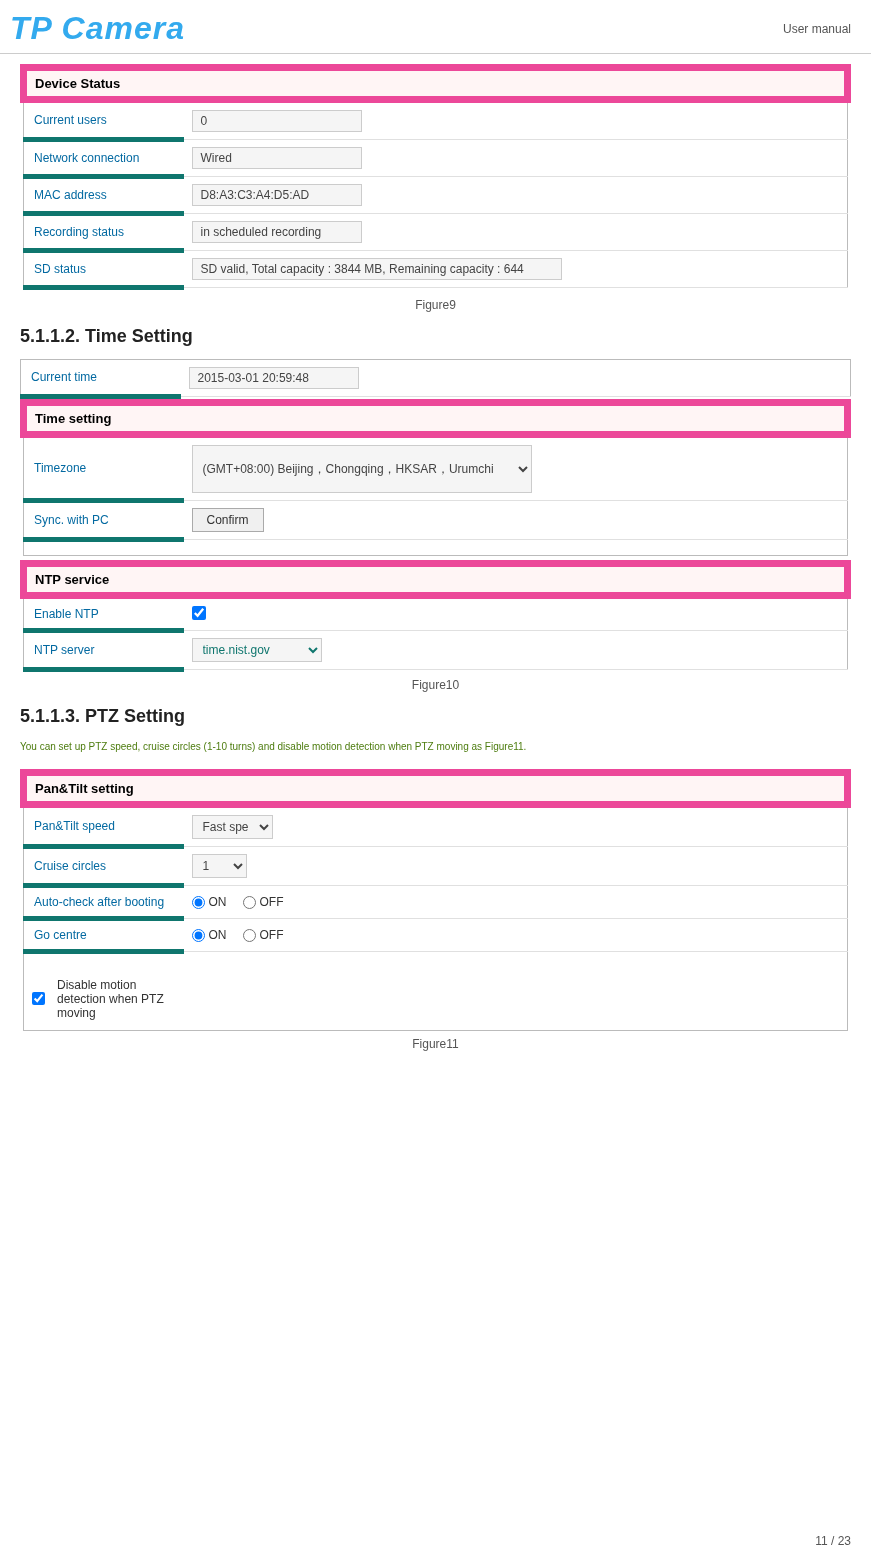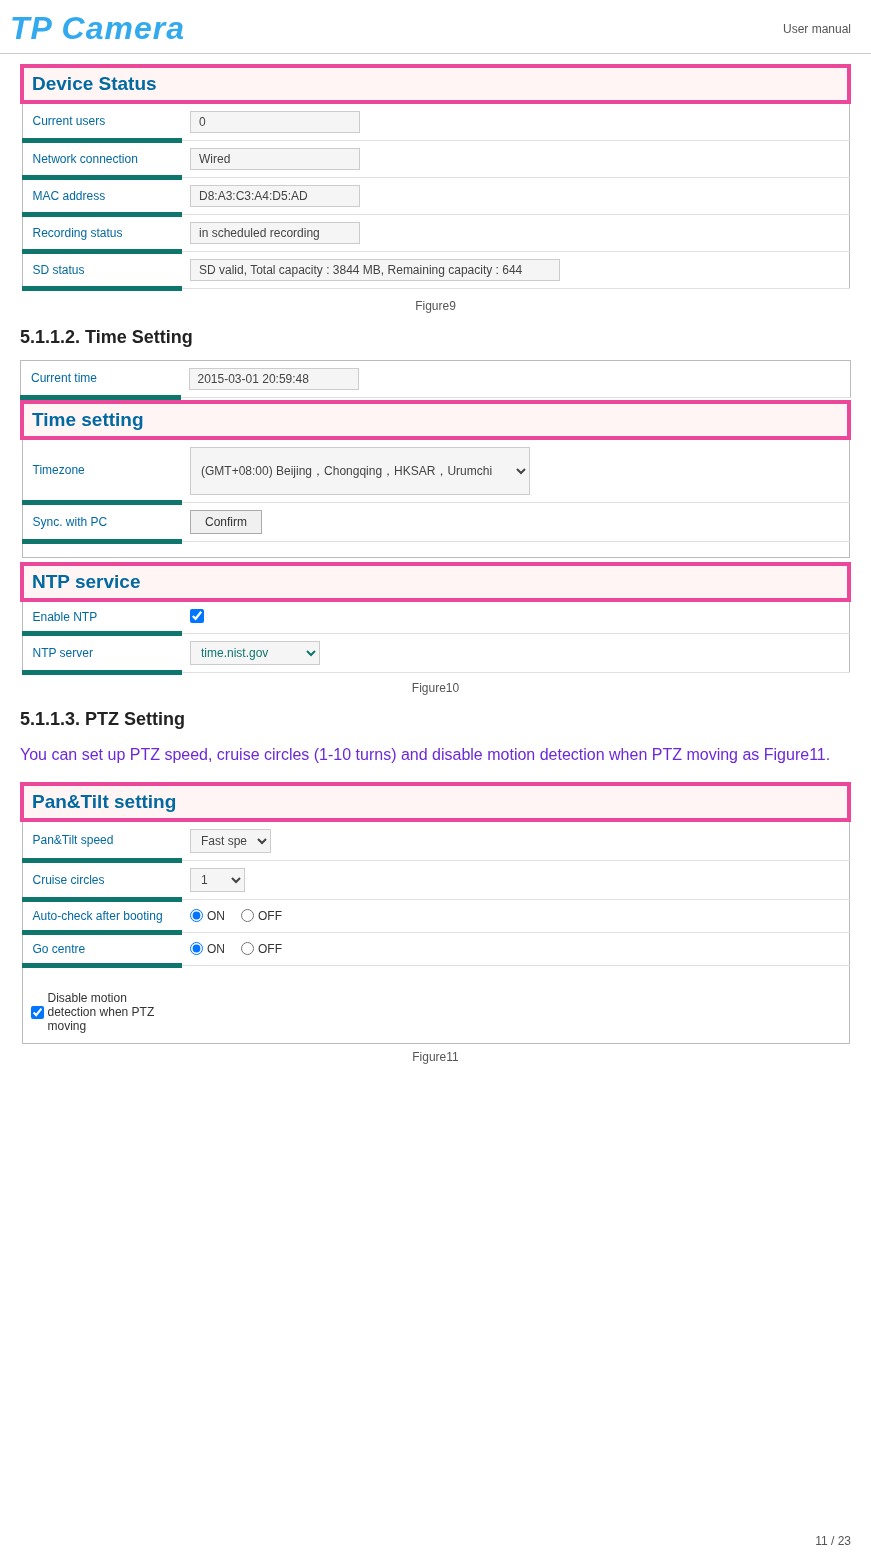--- a/index.html
+++ b/index.html
@@ -40,25 +40,25 @@
 
     
     .section-table {
       width: 100%;
       border-collapse: collapse;
       margin-bottom: 8px;
       border: 1px solid #bbb;
     }
     .section-header {
       background: #fff5f5;
-      border: 4px solid #ec4899;
+      border: 7px solid #ec4899;
       padding: 5px 8px;
       font-weight: bold;
-      color: #0369a1;
-      font-size: 19px;
+      color: #000000;
+      font-size: 13px;
     }
     .row-label {
       color: #0369a1;
       padding: 7px 10px;
       width: 160px;
       vertical-align: middle;
       border-bottom: 5px solid #0f766e;
       font-size: 12px;
       margin-top: 16px;
     }
@@ -108,22 +108,22 @@
     
     .section-heading {
       font-size: 18px;
       font-weight: bold;
       margin: 10px 0 12px 0;
       color: #222;
     }
 
     
     .body-text {
-      font-size: 16px;
-      color: #6d28d9;
+      font-size: 10px;
+      color: #4d7c0f;
       margin-bottom: 14px;
       line-height: 1.6;
       text-align: justify;
     }
 
     
     .timezone-select {
       border: 1px solid #ccc;
       background: #f5f5f5;
       padding: 15px 6px;
@@ -173,21 +173,21 @@
     }
     .radio-group input[type="radio"] {
       cursor: pointer;
     }
 
     .disable-motion-row {
       padding: 10px 8px 10px 8px;
       font-size: 12px;
       display: flex;
       align-items: center;
-      gap: 4px;
+      gap: 12px;
     }
 
     .blank-row {
       height: 16px;
     }
 
     
     .footer {
       position: absolute;
       bottom: 10px;

